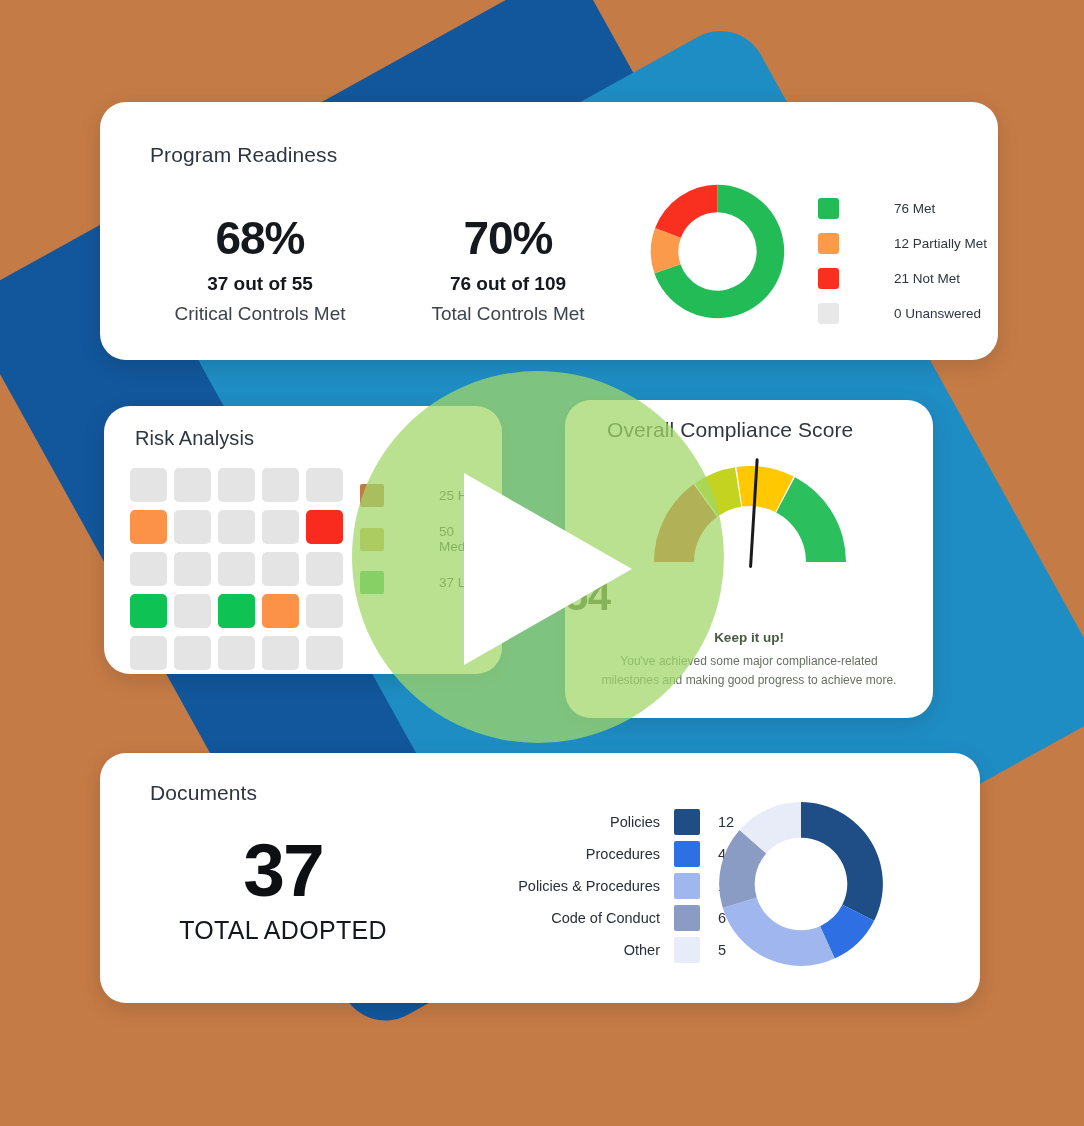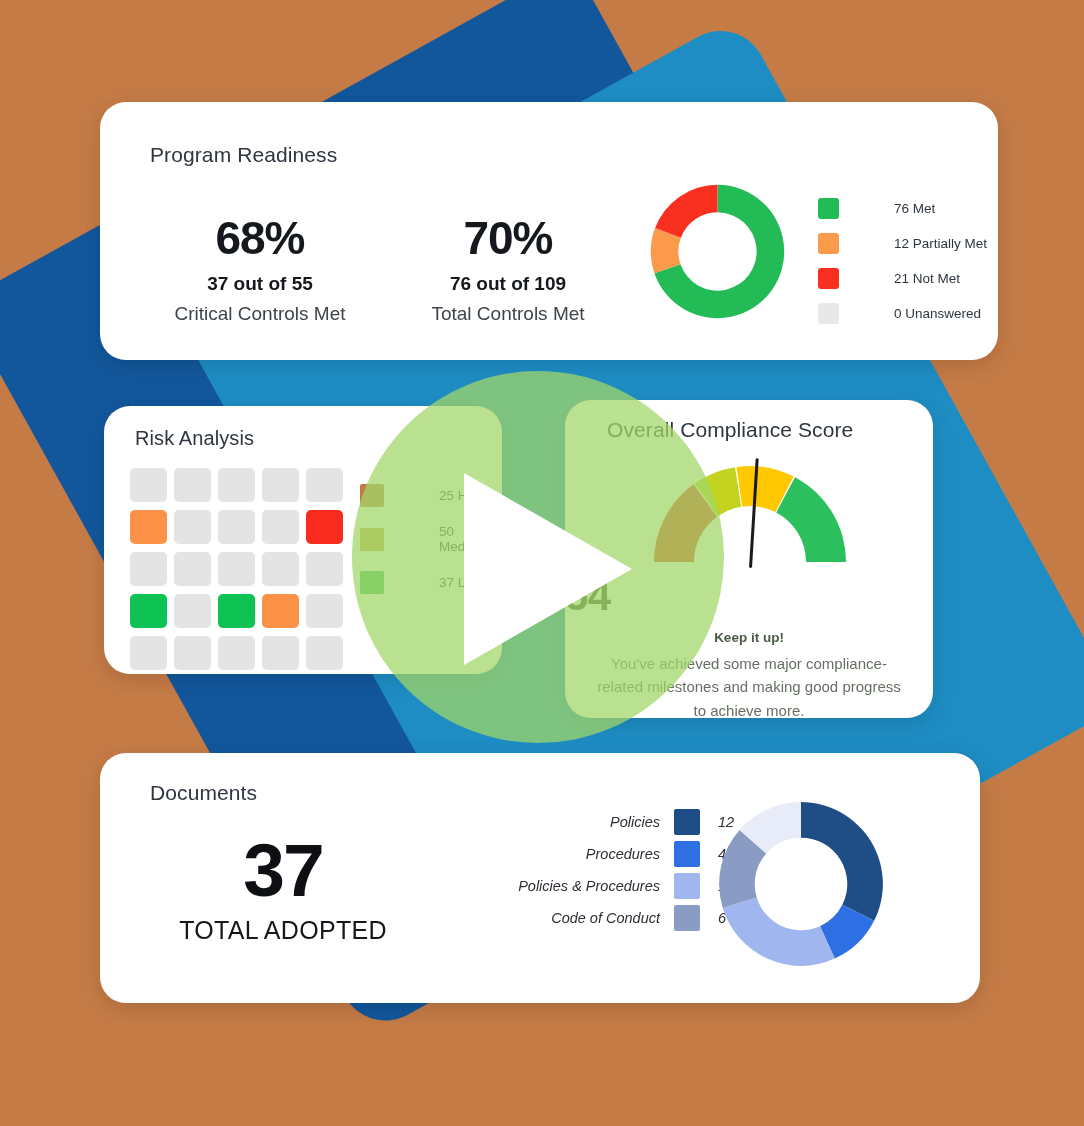--- a/index.html
+++ b/index.html
@@ -111,21 +111,21 @@
     position: absolute; left: 0; right: 0; top: 172px;
     text-align: left; font-size: 42px; font-weight: bold;
     color: #3B4A34; letter-spacing: -.5px;
   }
   #score-head {
     position: absolute; left: 0; right: 0; top: 230px;
     text-align: center; font-size: 13.5px; font-weight: bold; color: #4A5A45;
   }
   #score-desc {
     position: absolute; left: 28px; right: 28px; top: 252px;
-    text-align: center; font-size: 15px; line-height: 1.55; color: #657063;
+    text-align: center; font-size: 12px; line-height: 1.55; color: #657063;
   }
 
   
   #play-overlay {
     position: absolute;
     left: 352px; top: 371px;
     width: 372px; height: 372px;
     border-radius: 50%;
     background: rgba(160, 214, 104, 0.74);
     pointer-events: none;
@@ -151,21 +151,21 @@
   #docs-total .cap {
     font-size: 25px; color: #14171B; margin-top: 8px; letter-spacing: .3px;
   }
   #legend-docs { position: absolute; left: 310px; top: 53px; }
   .doc-row {
     display: grid;
     grid-template-columns: 250px 30px 30px;
     align-items: center;
     column-gap: 14px;
     height: 32px;
-    font-size: 14.5px; color: #2A2F36; font-style: italic;
+    font-size: 14.5px; color: #2A2F36;
   }
   .doc-row .dname { text-align: right; }
   .doc-row .dsw { width: 26px; height: 26px; border-radius: 2px; }
   .doc-row .dval { text-align: left; font-size: 14.5px; color: #2A2F36; }
   #donut-docs { position: absolute; left: 612px; top: 42px; width: 178px; height: 178px; }
 </style>
 </head>
 <body>
 
 <div id="stage">
@@ -304,20 +304,25 @@
         </div>
         <div class="doc-row">
           <span class="dname">Policies &amp; Procedures</span>
           <span class="dsw" style="background: rgb(159, 182, 238);"></span>
           <span class="dval">10</span>
         </div>
         <div class="doc-row">
           <span class="dname">Code of Conduct</span>
           <span class="dsw" style="background: rgb(138, 155, 196);"></span>
           <span class="dval">6</span>
+        </div>
+        <div class="doc-row">
+          <span class="dname">Other</span>
+          <span class="dsw" style="background: rgb(232, 236, 248);"></span>
+          <span class="dval">5</span>
         </div>
       </div>
 
     <div id="donut-docs">
       <svg viewBox="0 0 100 100" width="178" height="178">
         <g id="documents-donut-slices">
             <path d="M50 4 A46 46 0 0 1 91.07458947488014 70.70937226161297 L73.21607231188878 61.70529736525951 A26 26 0 0 0 50 24 Z" fill="#1F4E87"></path>
             <path d="M91.07458947488014 70.70937226161297 A46 46 0 0 1 68.94745741922365 91.91651055785425 L60.7094324543438 73.69194075009153 A26 26 0 0 0 73.21607231188878 61.70529736525951 Z" fill="#2F6FE4"></path>
             <path d="M68.94745741922365 91.91651055785425 A46 46 0 0 1 6.016330201994457 63.46984747872131 L25.139664896779475 57.61339205319031 A26 26 0 0 0 60.7094324543438 73.69194075009153 Z" fill="#9FB6EE"></path>
             <path d="M6.016330201994457 63.46984747872131 A46 46 0 0 1 15.469073958374686 19.608962724056248 L30.48252006342917 32.82245719185788 A26 26 0 0 0 25.139664896779475 57.61339205319031 Z" fill="#8A9BC4"></path>

